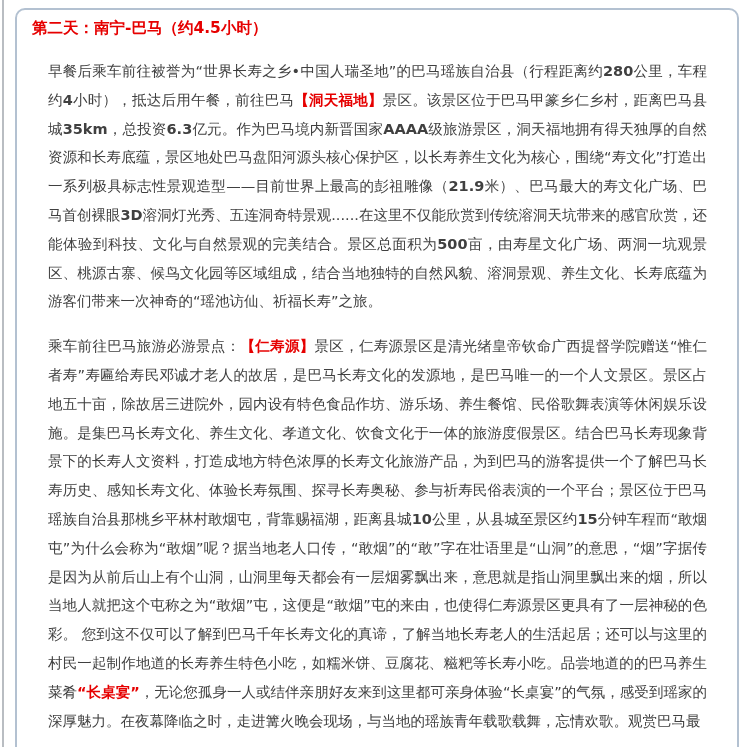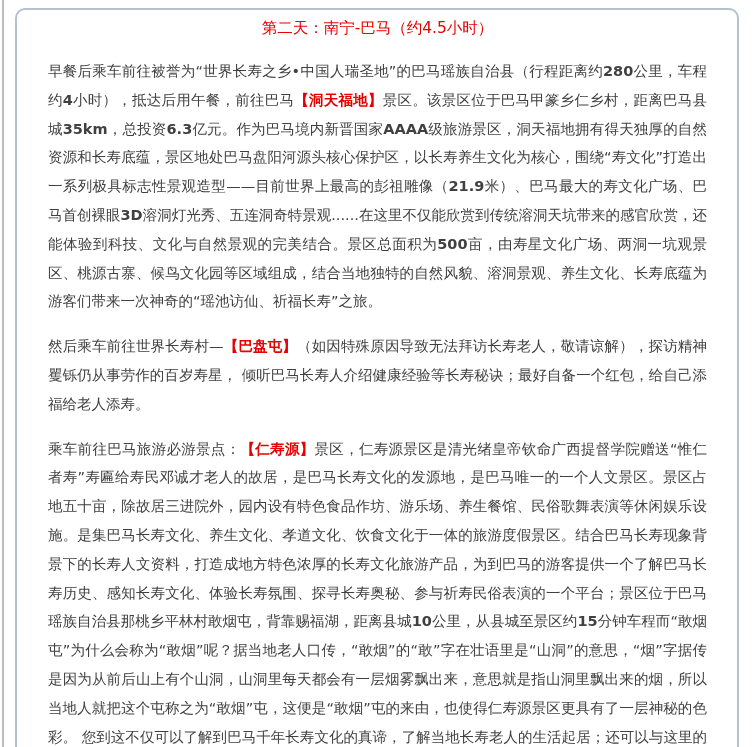--- a/index.html
+++ b/index.html
@@ -27,24 +27,23 @@
     min-height: 790px;          
     box-sizing: border-box;
     border: 2px solid #b3c1d1;
     border-radius: 10px;
     background: #ffffff;
     padding: 5px 14px 14px 15px;
   }
   .day-title {
     margin: 0 0 5px 0;
     font-size: 15.5px;
-    font-weight: normal;
+    font-weight: bold;
     line-height: 26px;
     color: #e60000;
-    text-align: center;
   }
   .para {
     font-size: 14.5px;
     line-height: 28.8px;
     color: #404040;
     text-align: justify;
     text-align-last: left;
     margin: 16px;
   }
   .para span.b  { font-weight: bold; }
@@ -53,17 +52,16 @@
 </head>
 <body>
 
 <div class="left-rule"></div>
 
 <div class="card">
   <h2 class="day-title">第二天：南宁-巴马（约4.5小时）</h2>
 
   <div id="paras">
       <div class="para"><span>早餐后乘车前往被誉为“世界长寿之乡•中国人瑞圣地”的巴马瑶族自治县（行程距离约</span><span class="b">280</span><span>公里，车程约</span><span class="b">4</span><span>小时），抵达后用午餐，前往巴马</span><span class="rb">【洞天福地】</span><span>景区。该景区位于巴马甲篆乡仁乡村，距离巴马县城</span><span class="b">35km</span><span>，总投资</span><span class="b">6.3</span><span>亿元。作为巴马境内新晋国家</span><span class="b">AAAA</span><span>级旅游景区，洞天福地拥有得天独厚的自然资源和长寿底蕴，景区地处巴马盘阳河源头核心保护区，以长寿养生文化为核心，围绕“寿文化”打造出一系列极具标志性景观造型——目前世界上最高的彭祖雕像（</span><span class="b">21.9</span><span>米）、巴马最大的寿文化广场、巴马首创裸眼</span><span class="b">3D</span><span>溶洞灯光秀、五连洞奇特景观......在这里不仅能欣赏到传统溶洞天坑带来的感官欣赏，还能体验到科技、文化与自然景观的完美结合。景区总面积为</span><span class="b">500</span><span>亩，由寿星文化广场、两洞一坑观景区、桃源古寨、候鸟文化园等区域组成，结合当地独特的自然风貌、溶洞景观、养生文化、长寿底蕴为游客们带来一次神奇的“瑶池访仙、祈福长寿”之旅。</span></div>
-      <div class="para"><span>然后乘车前往世界长寿村—</span><span class="rb">【巴盘屯】</span><span>（如因特殊原因导致无法拜访长寿老人，敬请谅解），探访精神矍铄仍从事劳作的百岁寿星， 倾听巴马长寿人介绍健康经验等长寿秘诀；最好自备一个红包，给自己添福给老人添寿。</span></div>
       <div class="para"><span>乘车前往巴马旅游必游景点：</span><span class="rb">【仁寿源】</span><span>景区，仁寿源景区是清光绪皇帝钦命广西提督学院赠送“惟仁者寿”寿匾给寿民邓诚才老人的故居，是巴马长寿文化的发源地，是巴马唯一的一个人文景区。景区占地五十亩，除故居三进院外，园内设有特色食品作坊、游乐场、养生餐馆、民俗歌舞表演等休闲娱乐设施。是集巴马长寿文化、养生文化、孝道文化、饮食文化于一体的旅游度假景区。结合巴马长寿现象背景下的长寿人文资料，打造成地方特色浓厚的长寿文化旅游产品，为到巴马的游客提供一个了解巴马长寿历史、感知长寿文化、体验长寿氛围、探寻长寿奥秘、参与祈寿民俗表演的一个平台；景区位于巴马瑶族自治县那桃乡平林村敢烟屯，背靠赐福湖，距离县城</span><span class="b">10</span><span>公里，从县城至景区约</span><span class="b">15</span><span>分钟车程而“敢烟屯”为什么会称为“敢烟”呢？据当地老人口传，“敢烟”的“敢”字在壮语里是“山洞”的意思，“烟”字据传是因为从前后山上有个山洞，山洞里每天都会有一层烟雾飘出来，意思就是指山洞里飘出来的烟，所以当地人就把这个屯称之为“敢烟”屯，这便是“敢烟”屯的来由，也使得仁寿源景区更具有了一层神秘的色彩。 您到这不仅可以了解到巴马千年长寿文化的真谛，了解当地长寿老人的生活起居；还可以与这里的村民一起制作地道的长寿养生特色小吃，如糯米饼、豆腐花、糍粑等长寿小吃。品尝地道的的巴马养生菜肴</span><span class="rb">“长桌宴”</span><span>，无论您孤身一人或结伴亲朋好友来到这里都可亲身体验“长桌宴”的气氛，感受到瑶家的深厚魅力。在夜幕降临之时，走进篝火晚会现场，与当地的瑶族青年载歌载舞，忘情欢歌。观赏巴马最</span></div>
     </div>
 
 </div>
 
 </body></html>

